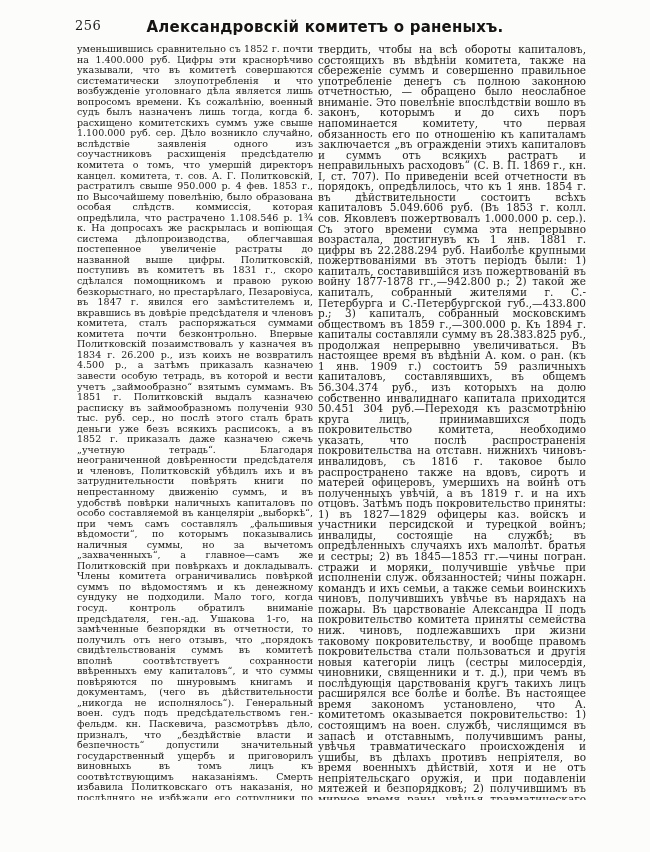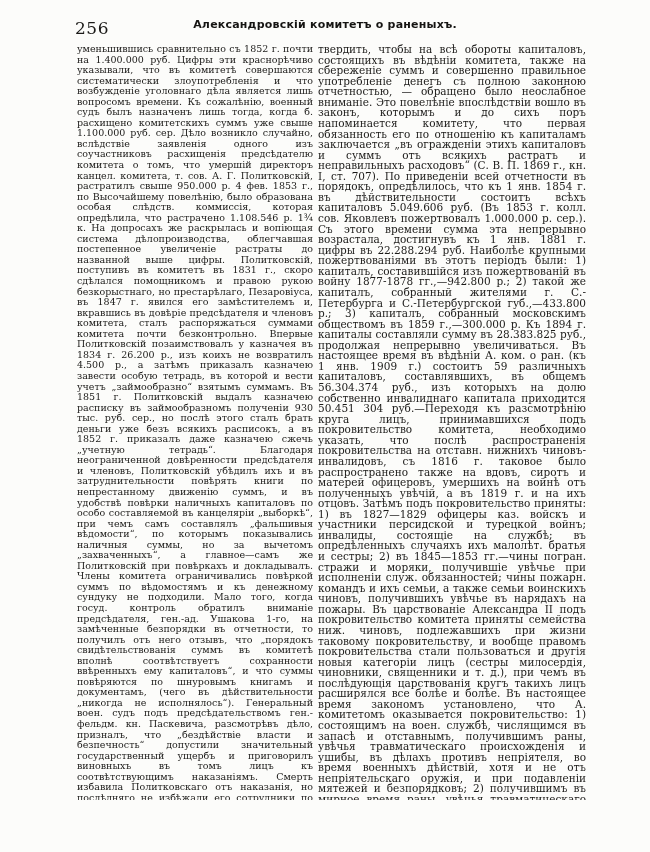--- a/index.html
+++ b/index.html
@@ -13,33 +13,33 @@
     height: 852px;
     background: #fcfcfa;
     overflow: hidden;
     font-family: "DejaVu Serif", serif;
     color: #1b1a18;
   }
   .page-number {
     position: absolute;
     left: 75px;
     top: 18px;
-    font-size: 17px;
+    font-size: 13px;
     letter-spacing: 0.5px;
     text-align: center;
   }
   .page-title {
     position: absolute;
     left: 0;
     width: 650px;
     top: 18px;
     text-align: center;
     font-family: "DejaVu Sans", sans-serif;
     font-weight: bold;
-    font-size: 11px;
+    font-size: 15px;
     letter-spacing: 0.2px;
     color: #151412;
   }
   .column {
     position: absolute;
     top: 44px;
     text-align: justify;
     overflow: hidden;
     height: 756px;
     word-spacing: 0.2px;

